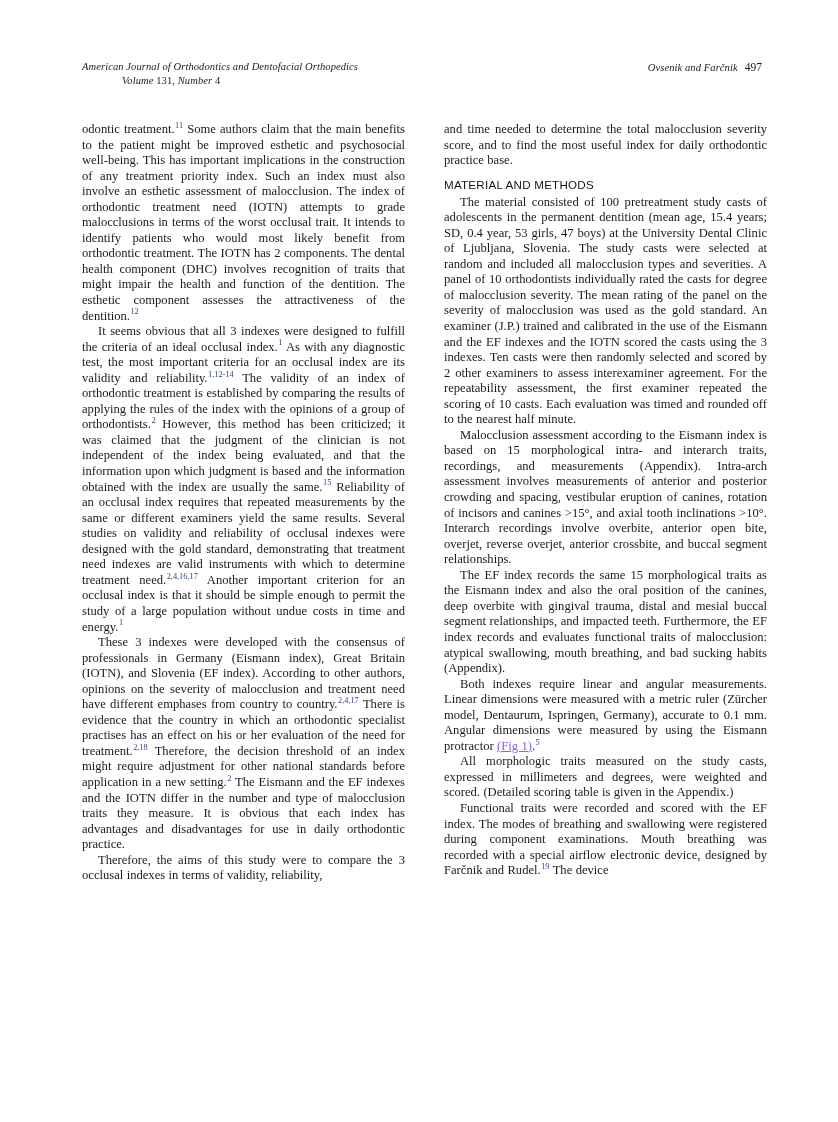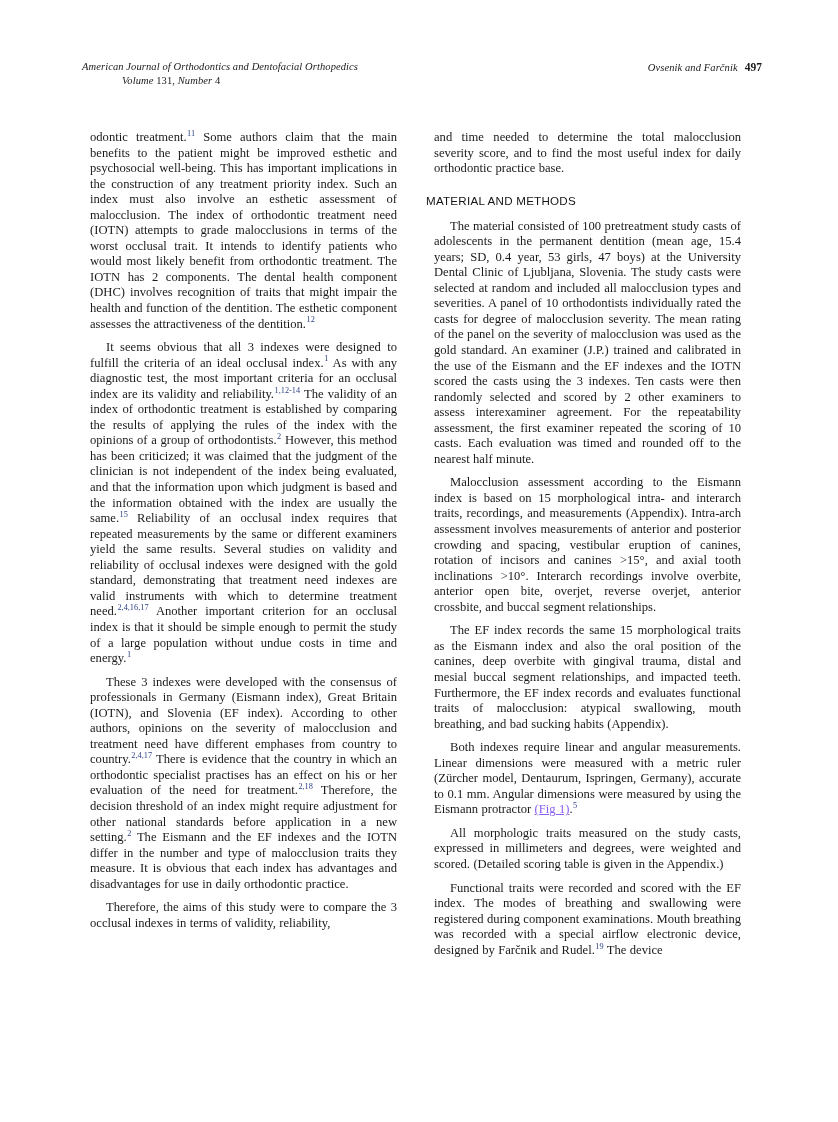--- a/index.html
+++ b/index.html
@@ -50,44 +50,44 @@
     font-size: 10.5px;
     line-height: 14px;
     white-space: nowrap;
     color: #1a1a1a;
   }
   .rh-right .rh-authors {
     font-style: italic;
     letter-spacing: 0.1px;
   }
   .rh-right .rh-pageno {
-    font-weight: bold;
+    font-weight: normal;
     font-style: normal;
     font-size: 11.5px;
     margin-left: 7px;
     text-align: center;
   }
 
   
   .columns {
     position: absolute;
     left: 82px;
     top: 122px;
     width: 680px;
   }
   .col {
     position: absolute;
     top: 0;
     width: 323px;
   }
   .col-left  { left: 0; }
-  .col-right { left: 344px; }
+  .col-right { left: 362px; }
 
   p.para {
-    margin: 8px;
+    margin: 0;
     font-size: 12.6px;
     line-height: 15.55px;
     text-align: justify;
     text-indent: 16px;
     color: #1a1a1a;
     -webkit-hyphens: none;
     hyphens: none;
     word-spacing: 0.02em;
   }
   p.para.no-indent { text-indent: 0; }

